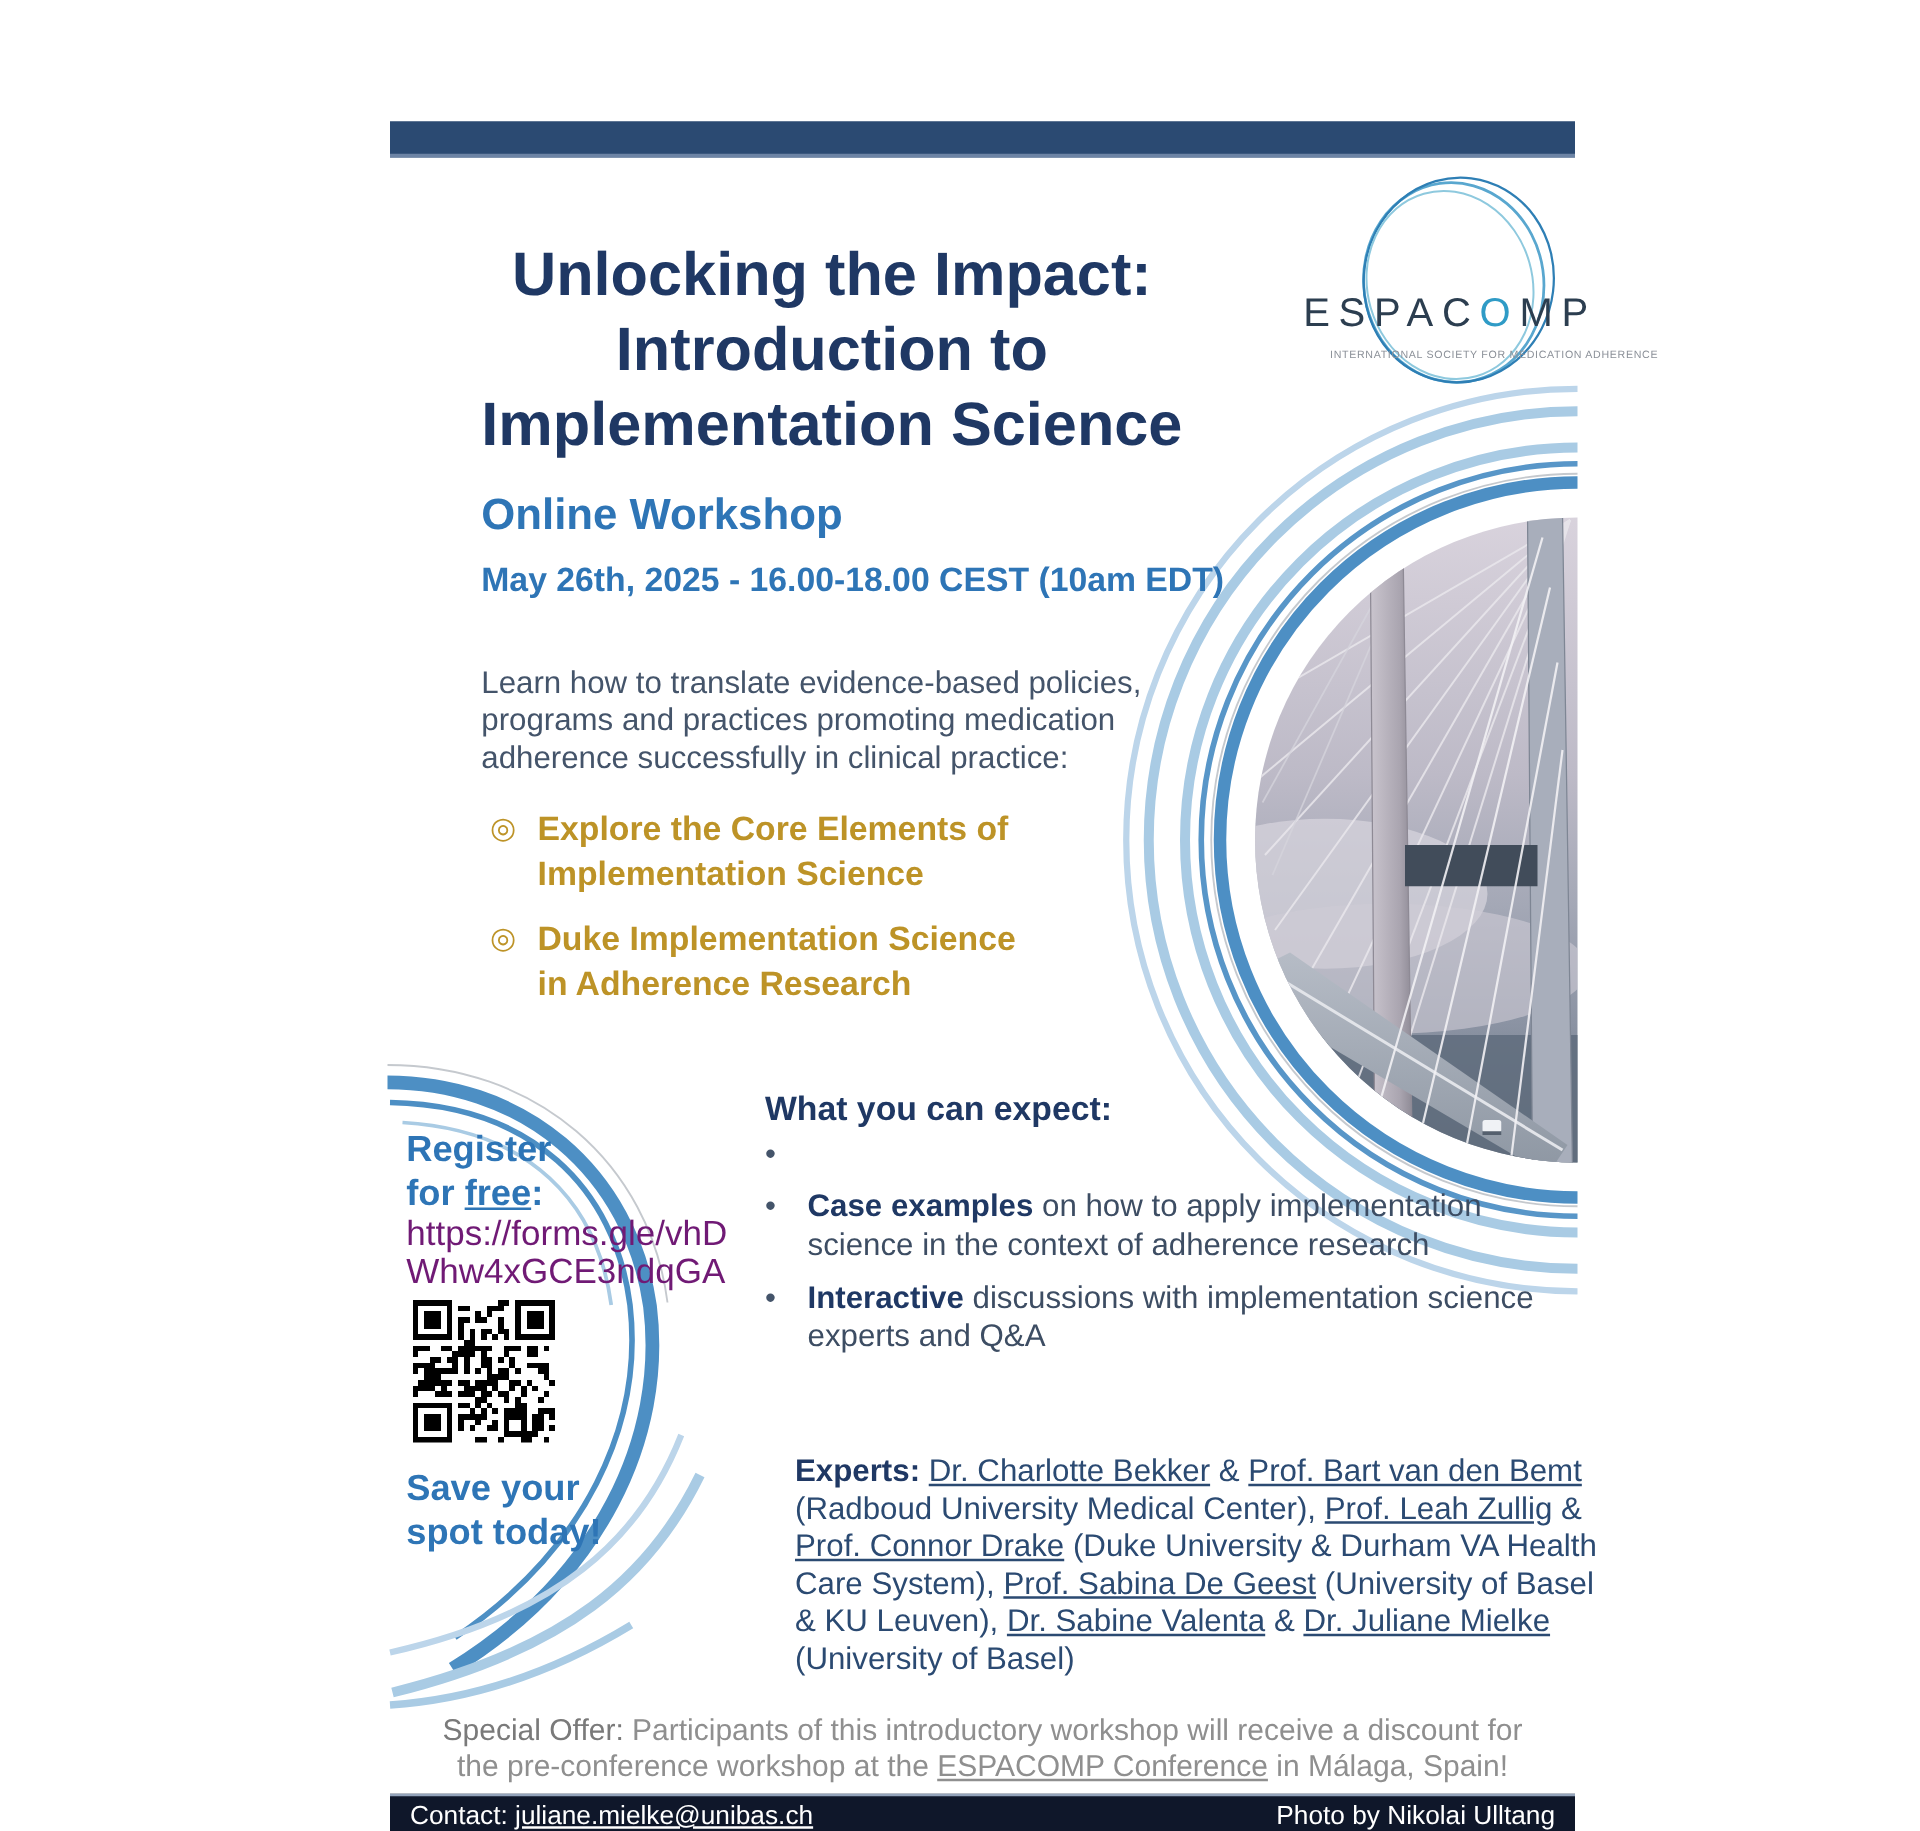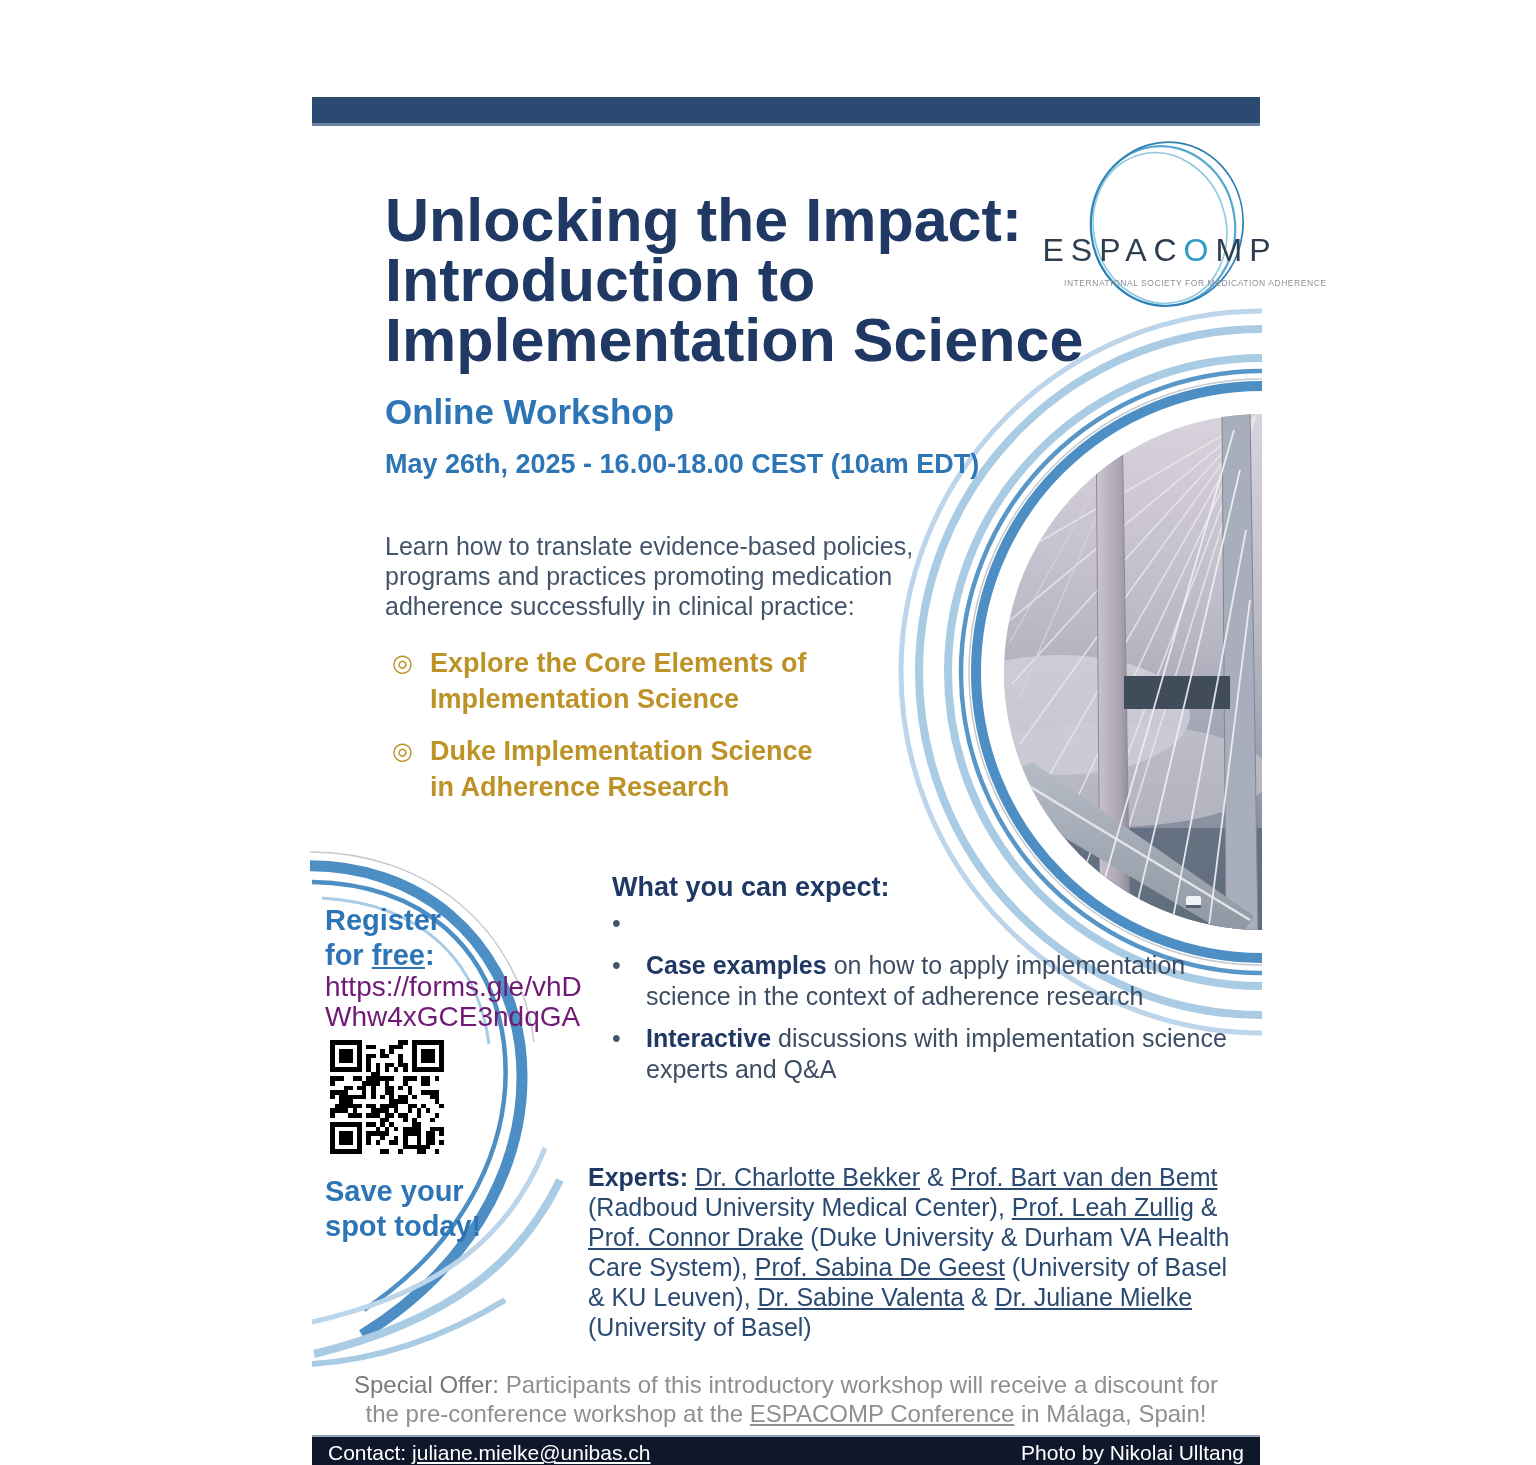--- a/index.html
+++ b/index.html
@@ -8,21 +8,21 @@
   .abs{position:absolute;}
 
   
   .topbar{left:312px;top:97px;width:948px;height:26px;background:#2b4a72;border-bottom:3px solid #6d84a5;}
   .bottombar{left:312px;top:1435px;width:948px;height:30px;background:#0f172a;border-top:2px solid #93a3ba;
              box-sizing:border-box;display:flex;justify-content:space-between;align-items:center;
              padding:16px 16px;color:#ffffff;font-size:21px;}
   .bottombar .seg-u{text-decoration:underline;}
 
   
-  .title{left:385px;top:190px;font-size:61px;font-weight:bold;color:#1f3864;line-height:60px;white-space:nowrap;}
+  .title{left:385px;top:190px;font-size:49px;font-weight:bold;color:#1f3864;line-height:60px;white-space:nowrap;text-align:center;}
   .workshop{left:385px;top:392px;font-size:35px;font-weight:bold;color:#2e75b6;white-space:nowrap;}
   .datetime{left:385px;top:449px;font-size:27px;font-weight:bold;color:#2e75b6;white-space:nowrap;}
 
   
   .logo{left:1020px;top:140px;width:240px;height:175px;}
   .logo-circles{position:absolute;left:0;top:0;width:240px;height:175px;}
   .logo-name{position:absolute;left:0;top:92px;width:100%;text-align:center;font-size:32px;
              letter-spacing:7px;color:#2c3e50;white-space:nowrap;margin-left:20px;}
   .logo-name .logo-o{color:#2f9bc6;}
   .logo-tagline{position:absolute;left:0;top:138px;width:100%;text-align:left;font-size:8.5px;
@@ -38,21 +38,21 @@
 
   
   .expect-heading{left:612px;top:872px;font-size:27px;font-weight:bold;color:#1f3864;white-space:nowrap;}
   .expect-list{left:612px;top:908px;width:650px;}
   .expect-item{display:flex;margin-bottom:11px;font-size:25px;line-height:31px;color:#3d4d63;}
   .expect-bullet{width:34px;color:#44546a;}
   .expect-item b{color:#1f3864;}
   .expect-item div.el{white-space:nowrap;}
 
   
-  .experts{left:588px;top:1162px;width:655px;font-size:25px;line-height:30px;color:#2b4a72;}
+  .experts{left:636px;top:1162px;width:655px;font-size:25px;line-height:30px;color:#2b4a72;}
   .experts .seg-b{font-weight:bold;color:#1f3864;}
   .experts .seg-u{text-decoration:underline;}
 
   
   .register-heading{left:325px;top:903px;font-size:29px;line-height:35px;font-weight:bold;color:#2e75b6;}
   .register-heading .seg-u{text-decoration:underline;}
   .register-heading div{white-space:nowrap;}
   .register-url{left:325px;top:972px;font-size:28px;line-height:30px;color:#701a75;cursor:pointer;}
   .register-url div{white-space:nowrap;}
   .qr{left:330px;top:1040px;width:114px;height:114px;background:#ffffff;}

